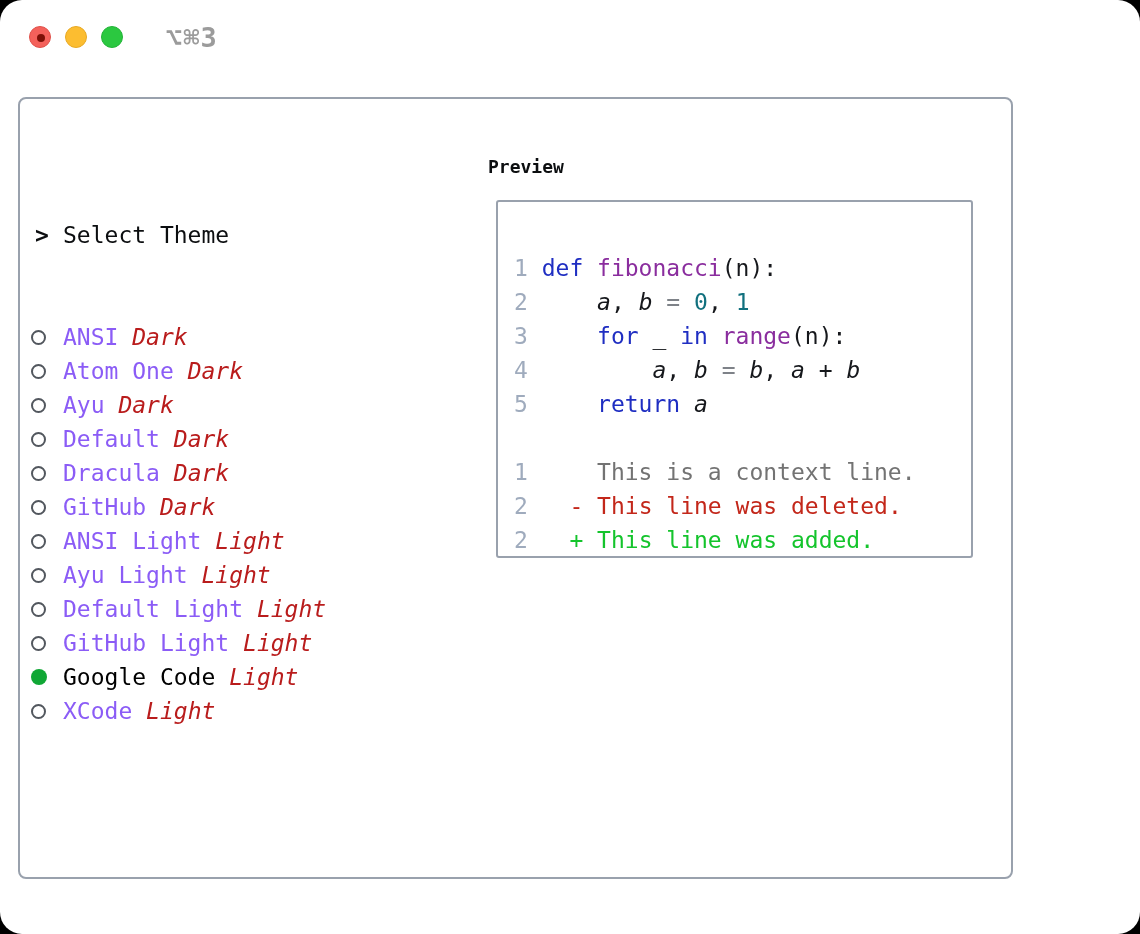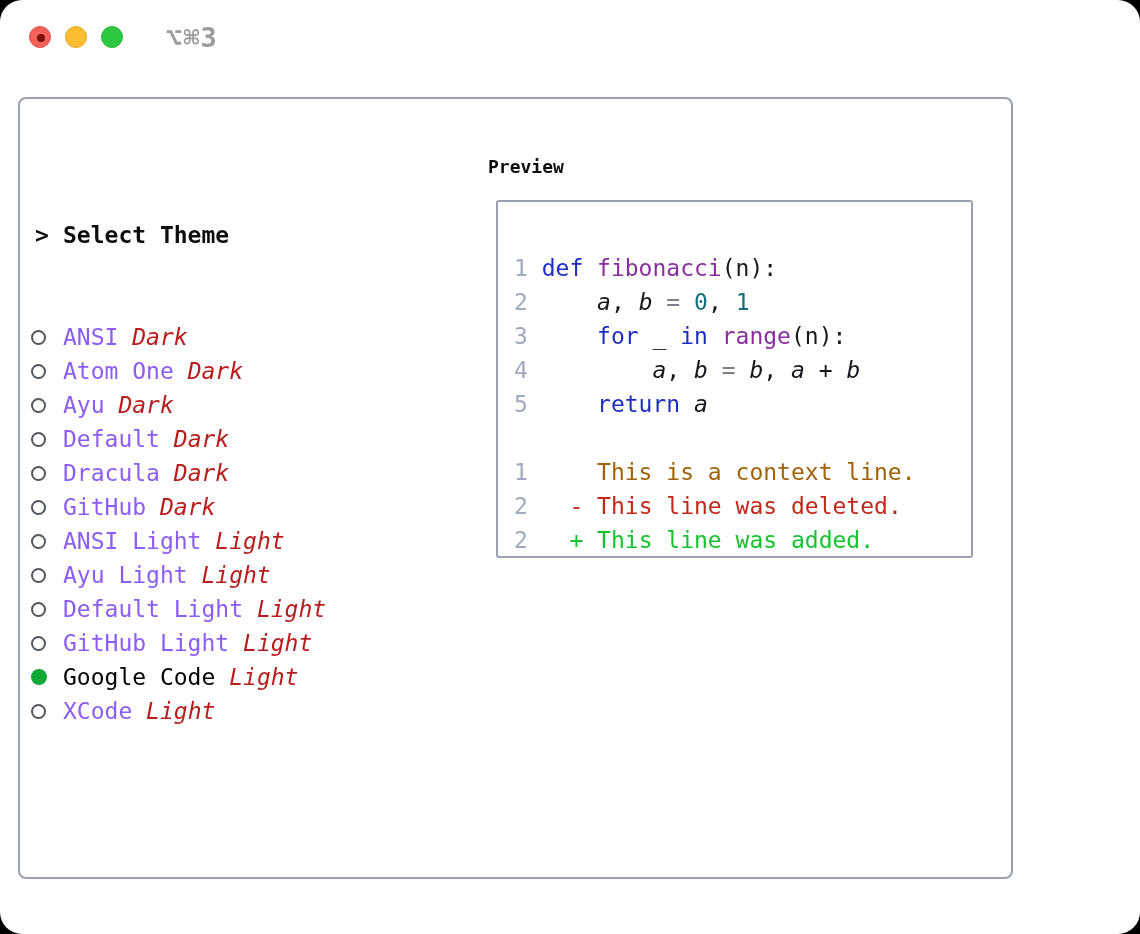--- a/index.html
+++ b/index.html
@@ -21,42 +21,42 @@
   .panel { position:absolute; left:18px; top:97px; width:995px; height:782px;
            border:2px solid #99a1ad; border-radius:8px; background:#fff; }
 
   
   .left-col { position:absolute; left:10px; top:51px; font-size:23px; line-height:34px; white-space:pre; }
   .row { display:flex; align-items:center; height:34px; }
   .cell-bullet { width:33px; display:inline-flex; align-items:center; flex:none; }
   .ring { width:15px; height:15px; border-radius:50%; border:2px solid #52575e; margin-left:1px; }
   .ring.filled { border:none; background:#10a735; width:16px; height:16px; }
   .prompt { width:33px; flex:none; padding-left:5px; font-weight:bold; color:#0c0e10; }
-  .hdr { font-weight:bold; color:#0c0e10; }
+  .hdr { font-weight:normal; color:#0c0e10; }
   .tname { color:#8b5cf6; }
   .tname.sel { color:#000000; }
   .tvariant { color:#b91c1c; font-style:italic; }
   .spacer { height:34px; }
   .apply-hdr { color:#16181c; padding-left:33px; }
 
   
   .preview-col { position:absolute; left:468px; top:51px; }
   .preview-title { font-size:18px; line-height:34px; font-weight:bold; color:#0c0e10; }
   .preview-box { margin-left:8px; margin-top:16px; width:477px; height:358px;
                  border:2px solid #99a1ad; border-radius:3px; background:#fff; overflow:hidden; }
   .code { padding:49px 0 0 16px; font-size:23px; line-height:34px; white-space:pre; }
   .code-line { height:34px; }
   .ln { display:inline-block; width:1ch; margin-right:1ch; color:#9fabbd; }
   .tk-kw  { color:#1f2ec2; }
   .tk-fn  { color:#8a2d9e; }
   .tk-num { color:#11707e; }
   .tk-op  { color:#7e8288; }
   .tk-pl  { color:#16181c; }
   .tk-var { color:#16181c; font-style:italic; }
-  .tk-ctx { color:#a16207; }
+  .tk-ctx { color:#737373; }
   .tk-del { color:#c3271a;text-align:center; }
   .tk-add { color:#14c42c; }
 </style>
 </head>
 <body>
 
 <div class="stage">
   <div class="window">
 
     <div class="titlebar">

